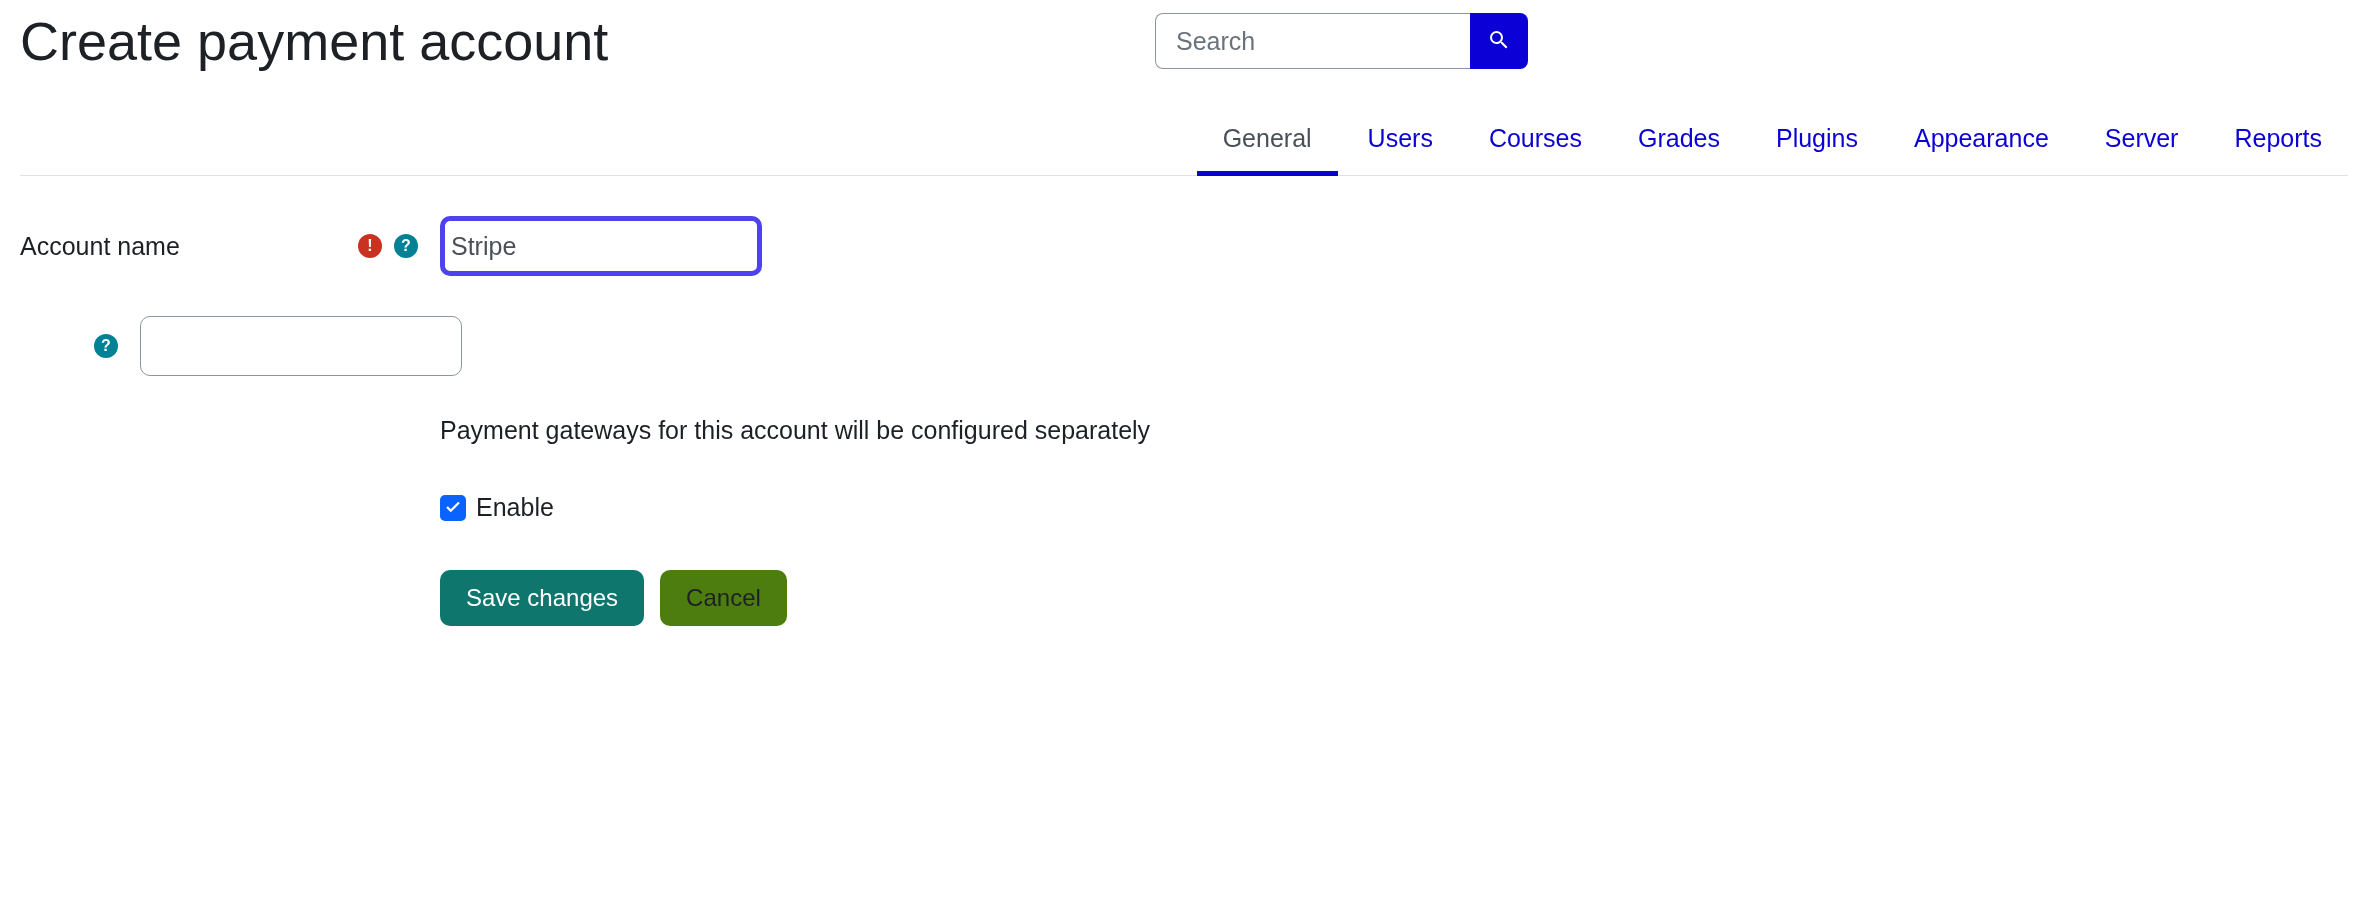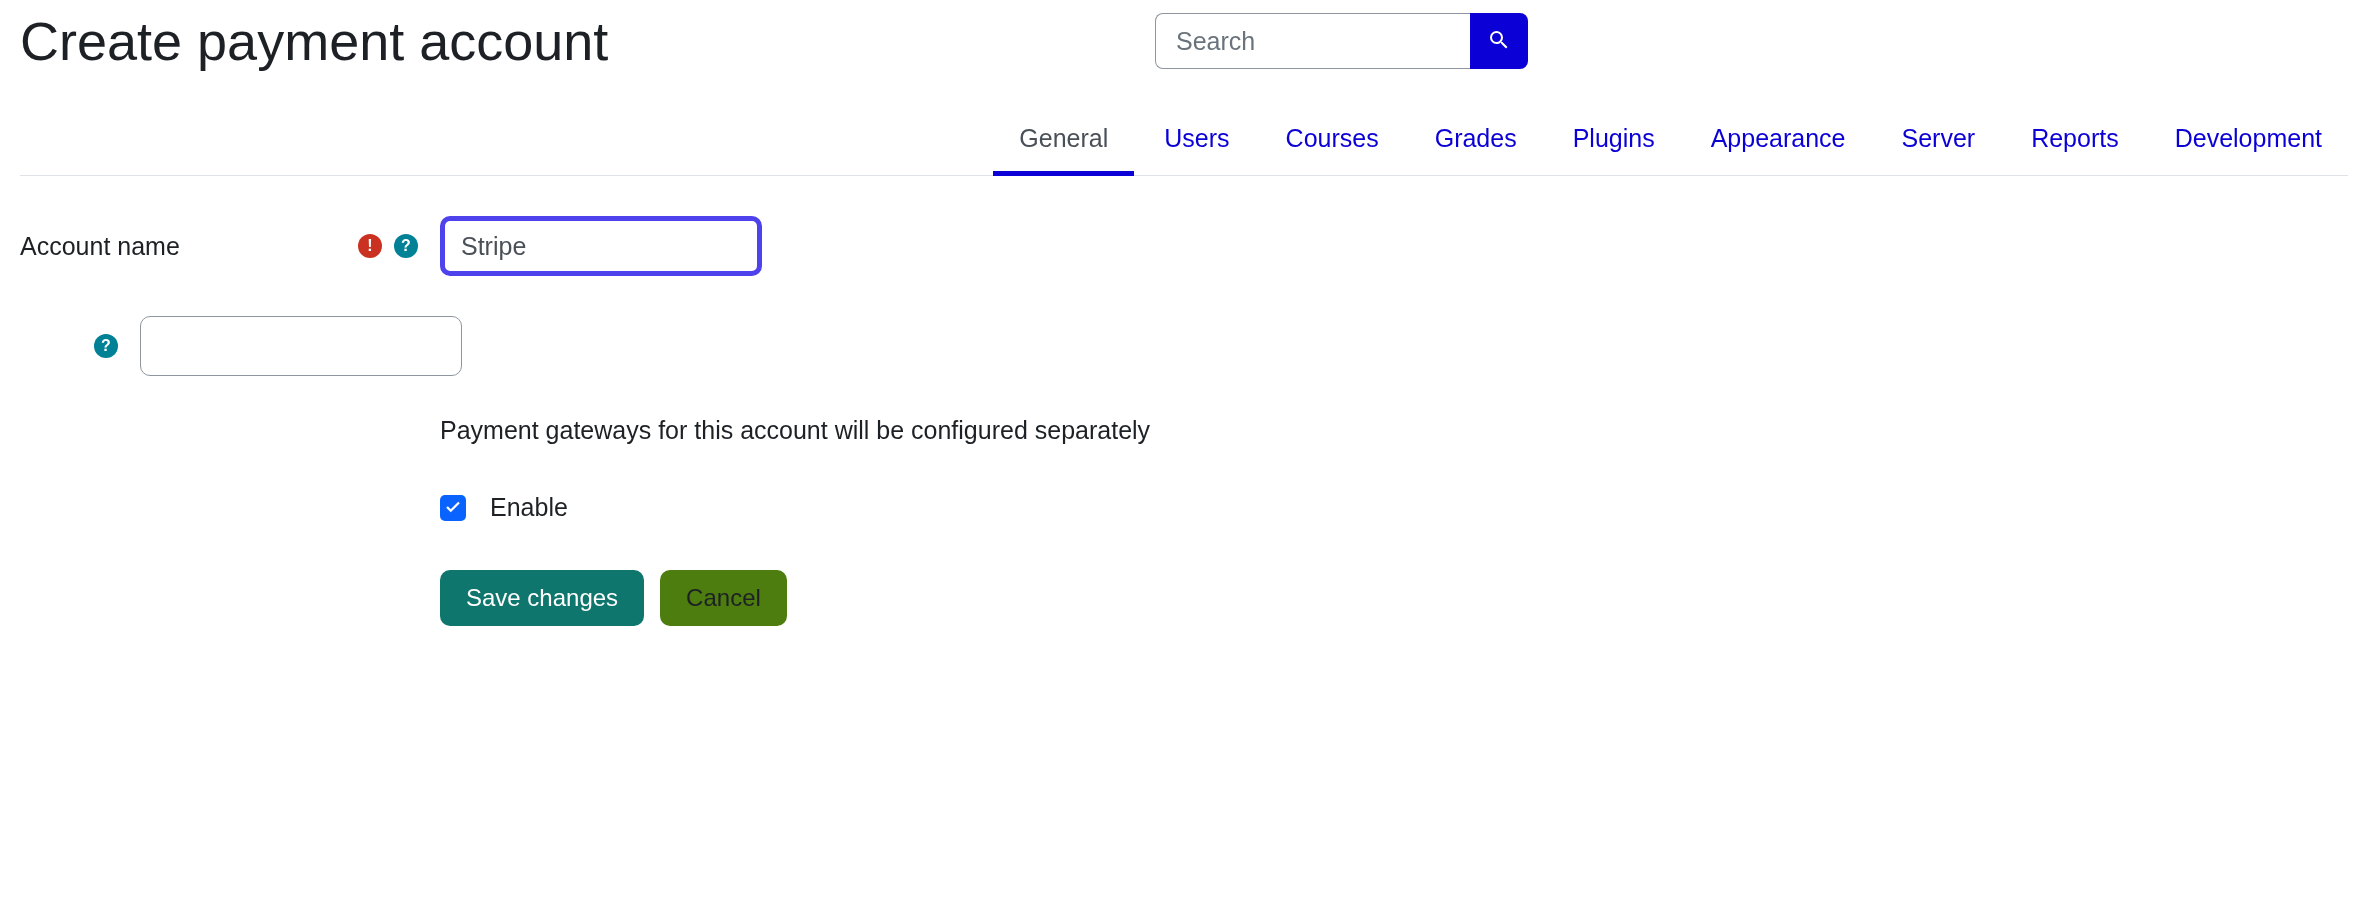--- a/index.html
+++ b/index.html
@@ -123,28 +123,28 @@
     border: 1px solid #8f959e;
     border-radius: 10px;
     padding: 0 18px;
     font-size: 25px;
     color:#495057;
     background:#fff;
     outline:none;
   }
   .text-input.focused {
     border: 5px solid #4e42ec;
-    padding: 0 16px;
+    padding: 0 6px;
   }
 
   .indent-col { margin-left: 420px; }
 
   .info-text { font-size:25px; color:#1d2125; margin-bottom: 48px; }
 
-  .checkbox-row { display:flex; align-items:center; gap:24px; margin-bottom:48px;}
+  .checkbox-row { display:flex; align-items:center; gap:10px; margin-bottom:48px;}
   .checkbox {
     width:26px; height:26px;
     border-radius:5px;
     background:#0a63ff;
     display:flex; align-items:center; justify-content:center;
     cursor:pointer;
   }
   .checkbox svg{ stroke:#fff; width:18px; height:18px; fill:none; stroke-width:3;}
 
   .button-row { display:flex; gap:16px; }
@@ -178,21 +178,20 @@
 
 <div class="tabs">
   <div class="tab active">General</div>
   <div class="tab">Users</div>
   <div class="tab">Courses</div>
   <div class="tab">Grades</div>
   <div class="tab">Plugins</div>
   <div class="tab">Appearance</div>
   <div class="tab">Server</div>
   <div class="tab">Reports</div>
-  <div class="tab">Development</div>
 </div>
 
 <div class="form-area">
 
   <div class="form-row">
     <div class="label-col">Account name</div>
     <div class="icon-col">
       <div class="req-icon">!</div>
       <div class="help-icon">?</div>
     </div>

